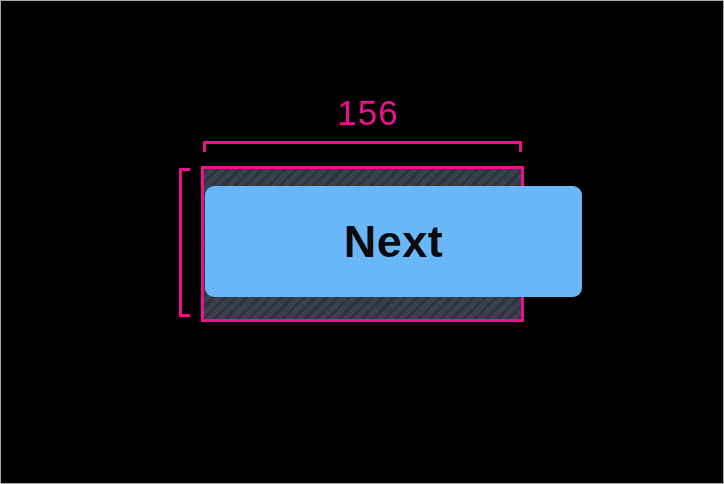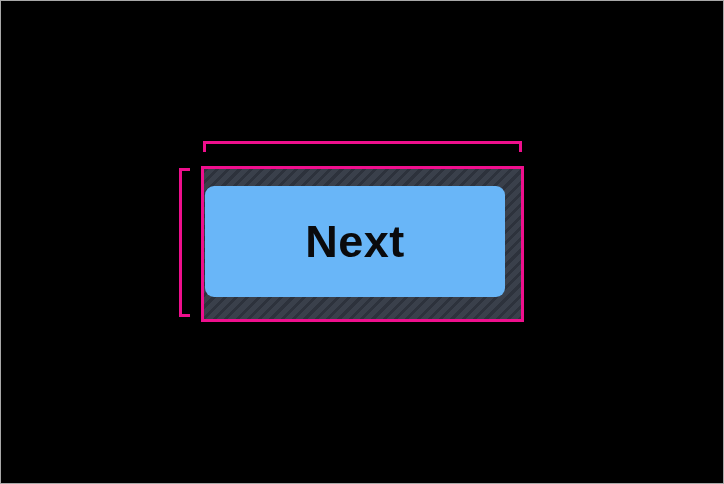--- a/index.html
+++ b/index.html
@@ -71,21 +71,21 @@
       var(--hatch-stripe, #2d323c) 0px,
       var(--hatch-stripe, #2d323c) 3px,
       var(--hatch-bg, #3a404b) 3px,
       var(--hatch-bg, #3a404b) 8px
     );
   }
   .next-button {
     position: absolute;
     left: 1px;
     top: 17px;
-    width: 300px;
+    width: 377px;
     height: 111px;
     padding: 0;
     border: none;
     border-radius: 9px;
     background: var(--button-bg, #69b6f8);
     color: var(--button-text, #0a0a0c);
     font-family: inherit;
     font-size: 45px;
     font-weight: 600;
     letter-spacing: 0.5px;
@@ -93,20 +93,21 @@
     align-items: center;
     justify-content: center;
     cursor: pointer;
   }
 </style>
 </head>
 <body>
 
 <div class="frame">
 
+  <div class="dim-label width-label">156</div>
 
   <div class="width-bracket"></div>
 
 
   <div class="height-bracket"></div>
 
   <div class="touch-target">
     <button class="next-button">
       <span>Next</span>
     </button>

